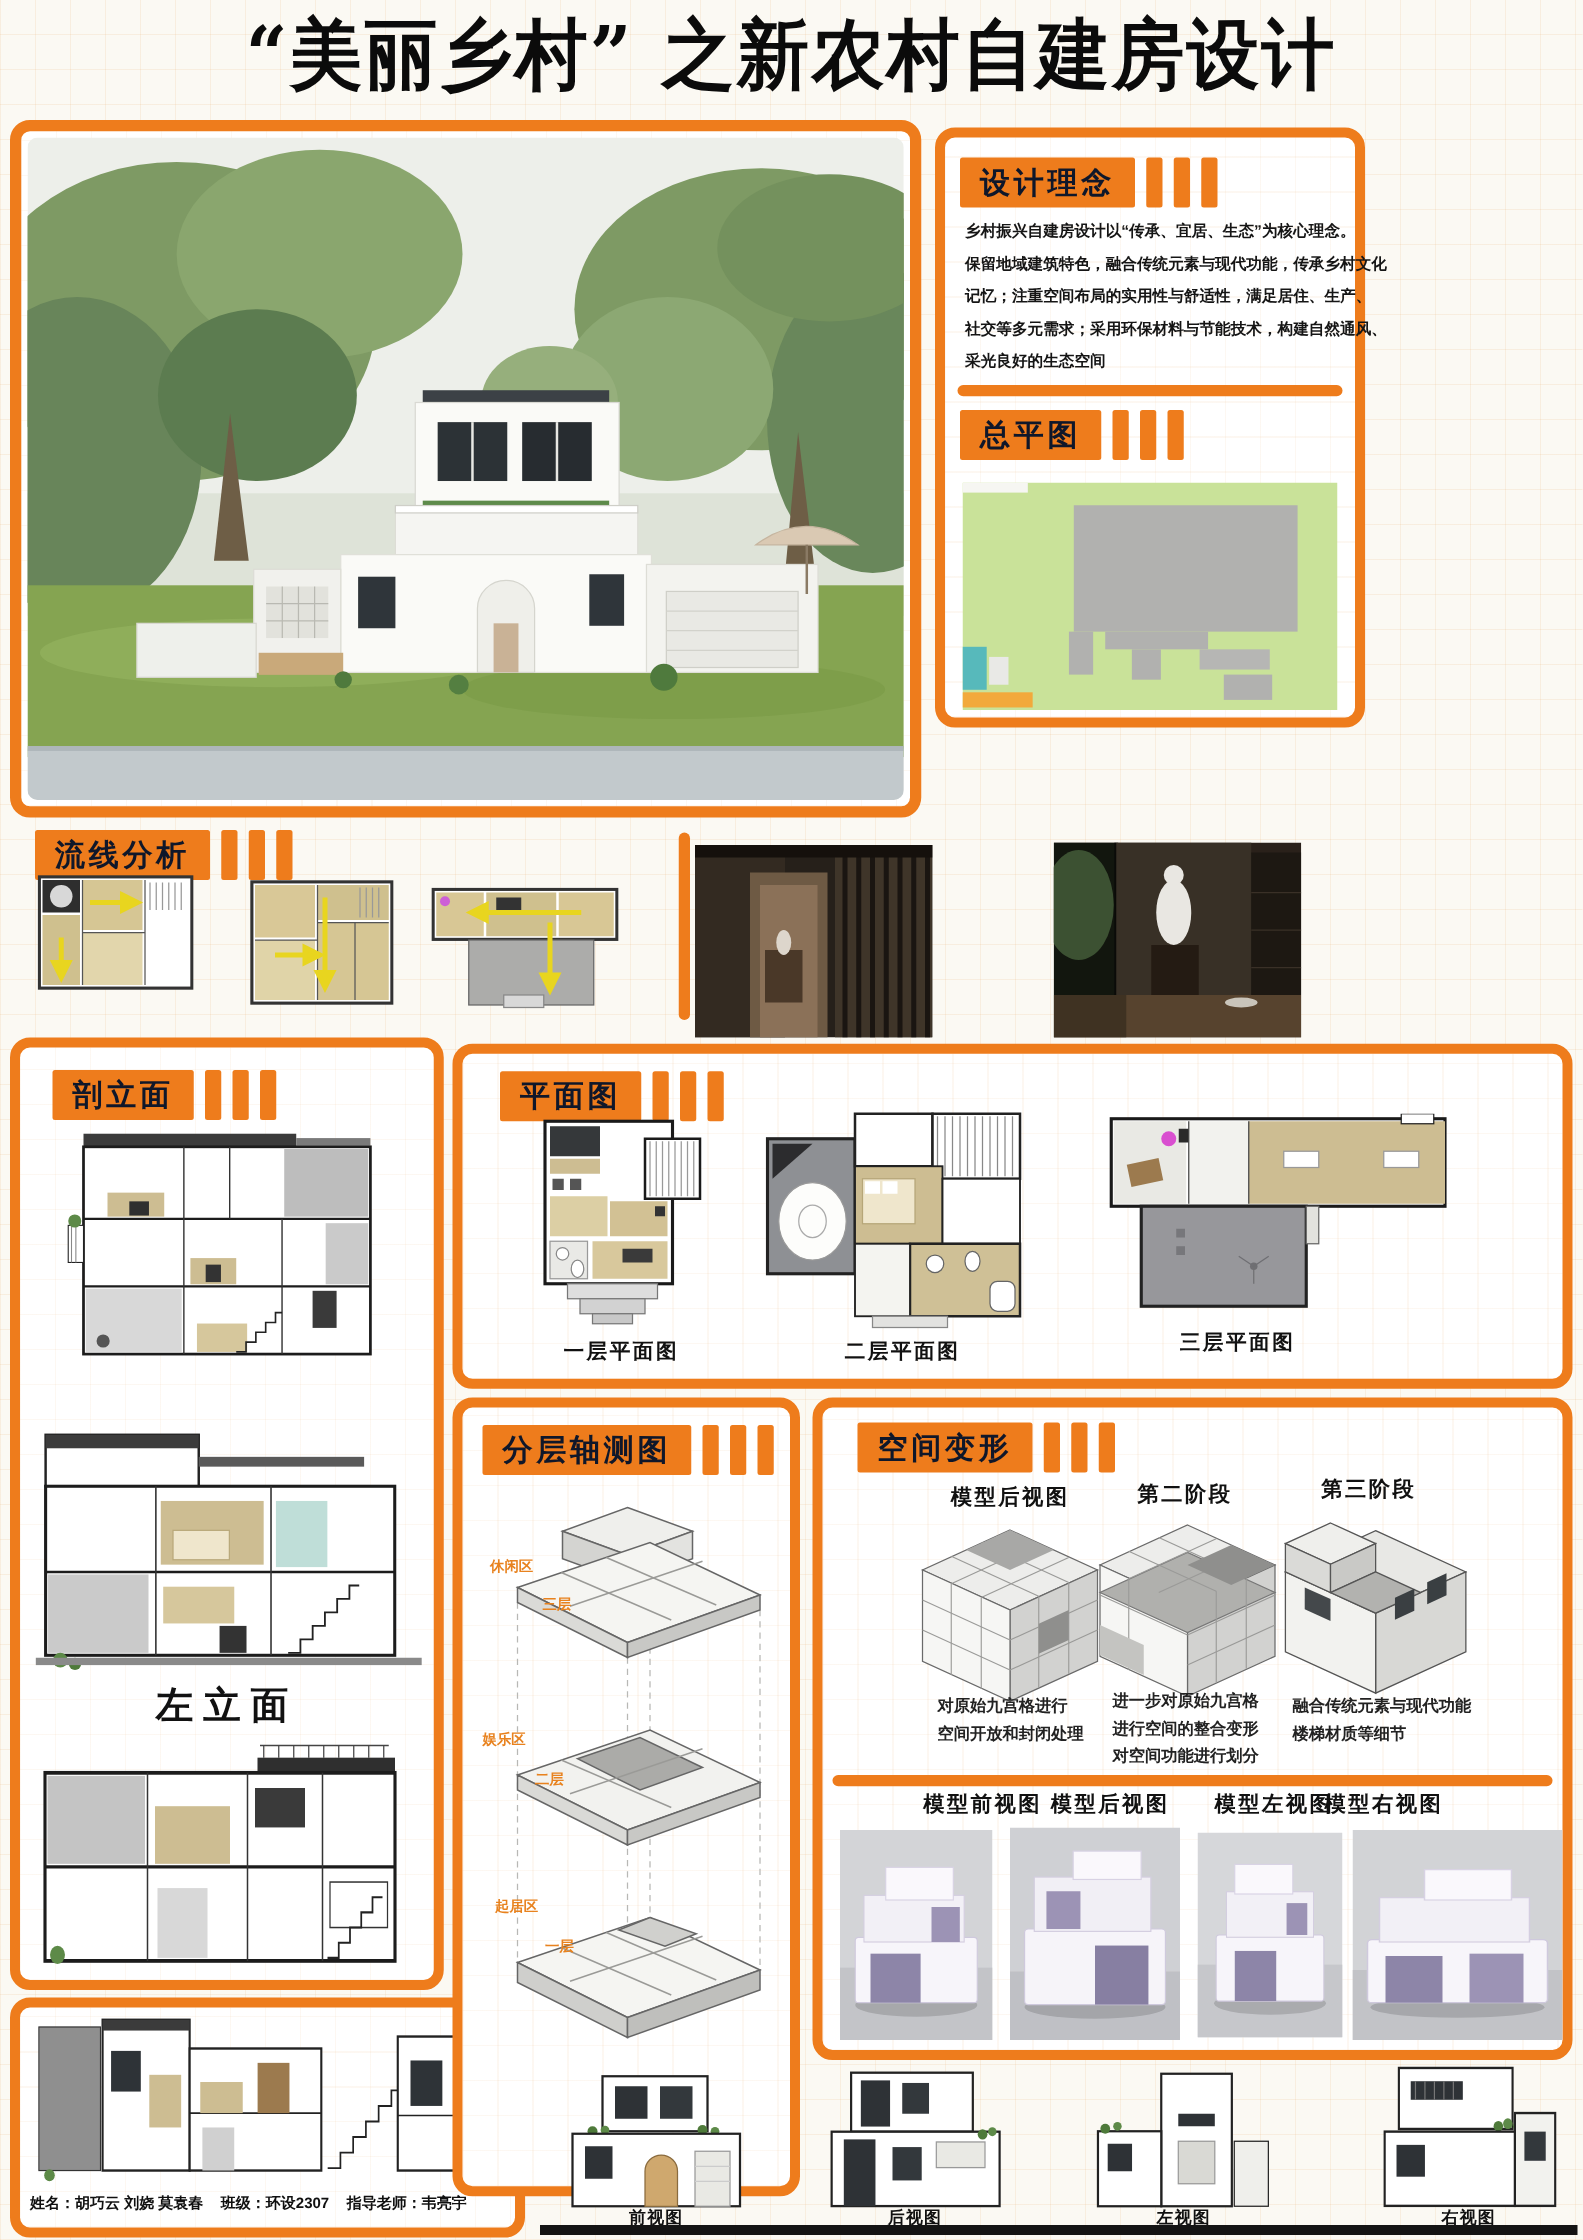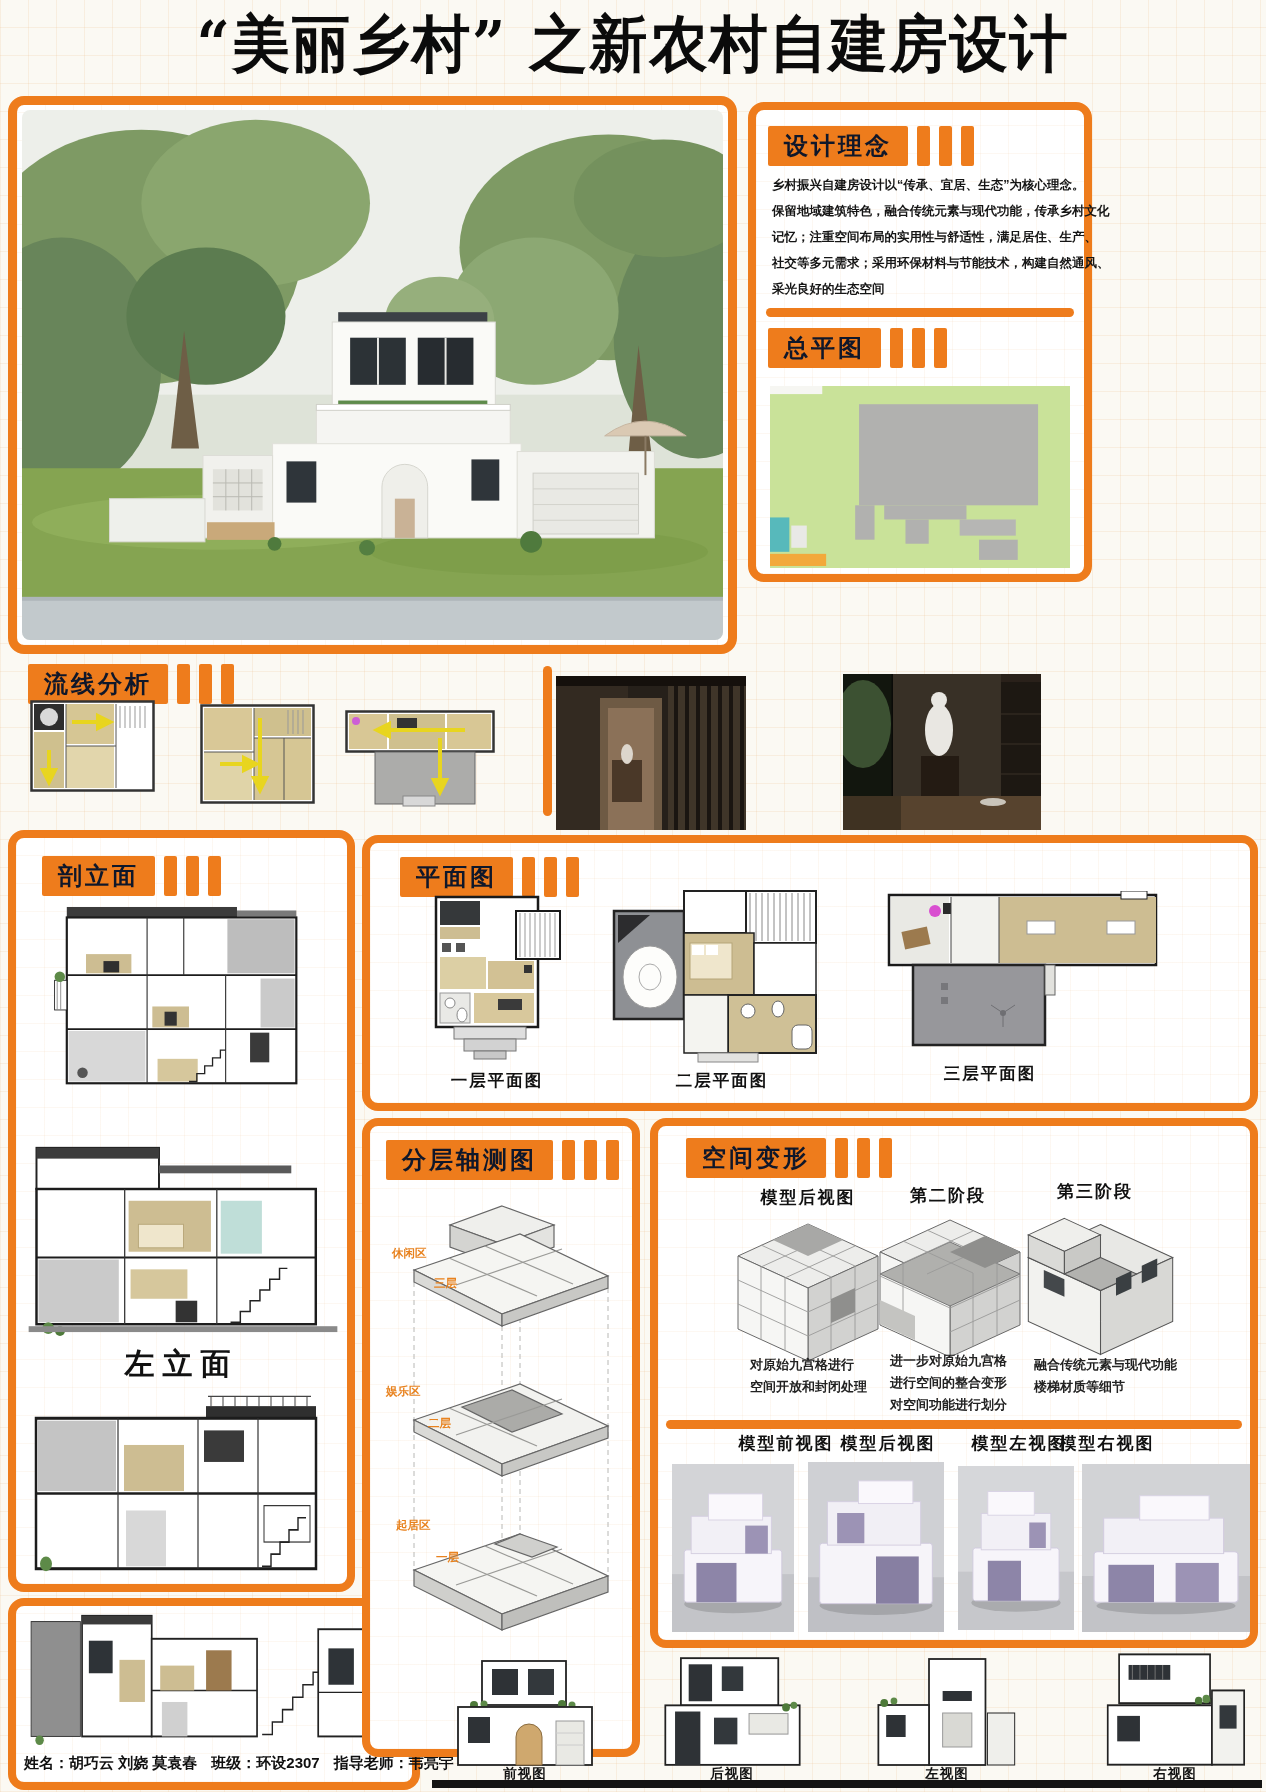--- a/index.html
+++ b/index.html
@@ -34,21 +34,21 @@
   }
   .hd i{width:13px;background:#EE7C1C;border-radius:2px;display:block}
   .dcline{font-size:12.5px;font-weight:bold;color:#151515;line-height:26px;white-space:nowrap}
   .divider{position:absolute;background:#EE7C1C;border-radius:5px}
   .lbl{position:absolute;color:#111;font-weight:bold;text-align:center}
   .big{font-size:30px;letter-spacing:8px}
   .med{font-size:16.5px;letter-spacing:2px}
   .stg{font-size:17px;letter-spacing:2px}
   .desc{position:absolute;font-size:13px;font-weight:bold;line-height:22px;color:#222;white-space:nowrap}
   .zone{position:absolute;color:#E8821E;font-weight:bold;font-size:11.5px;white-space:nowrap}
-  .credits{position:absolute;font-size:15px;font-weight:bold;color:#101010;white-space:nowrap}
+  .credits{position:absolute;font-size:12px;font-weight:bold;color:#101010;white-space:nowrap}
   .credits span{margin-right:14px}
   .elabel{font-size:13.5px;letter-spacing:1px}
   svg{display:block}
 </style>
 </head>
 <body>
 
 <div class="title">“美丽乡村” 之新农村自建房设计</div>
 
 <div class="panel" style="left:8px;top:96px;width:729px;height:558px;border-width:9px;padding:5px">

